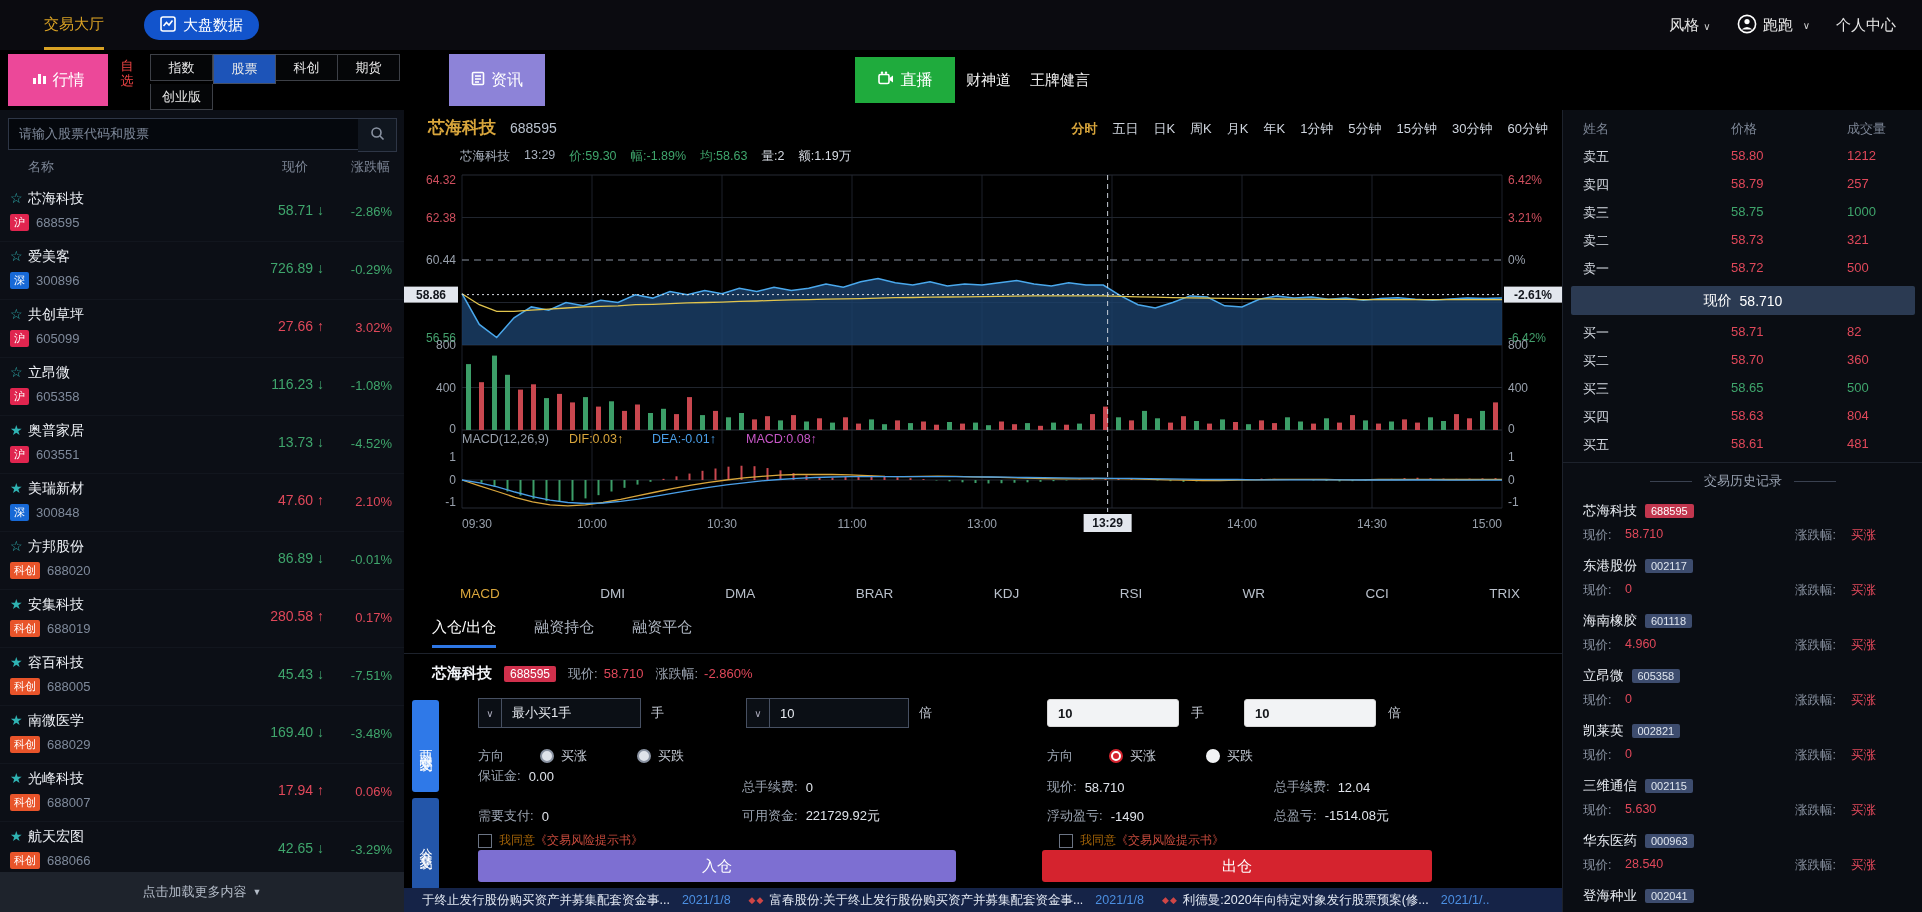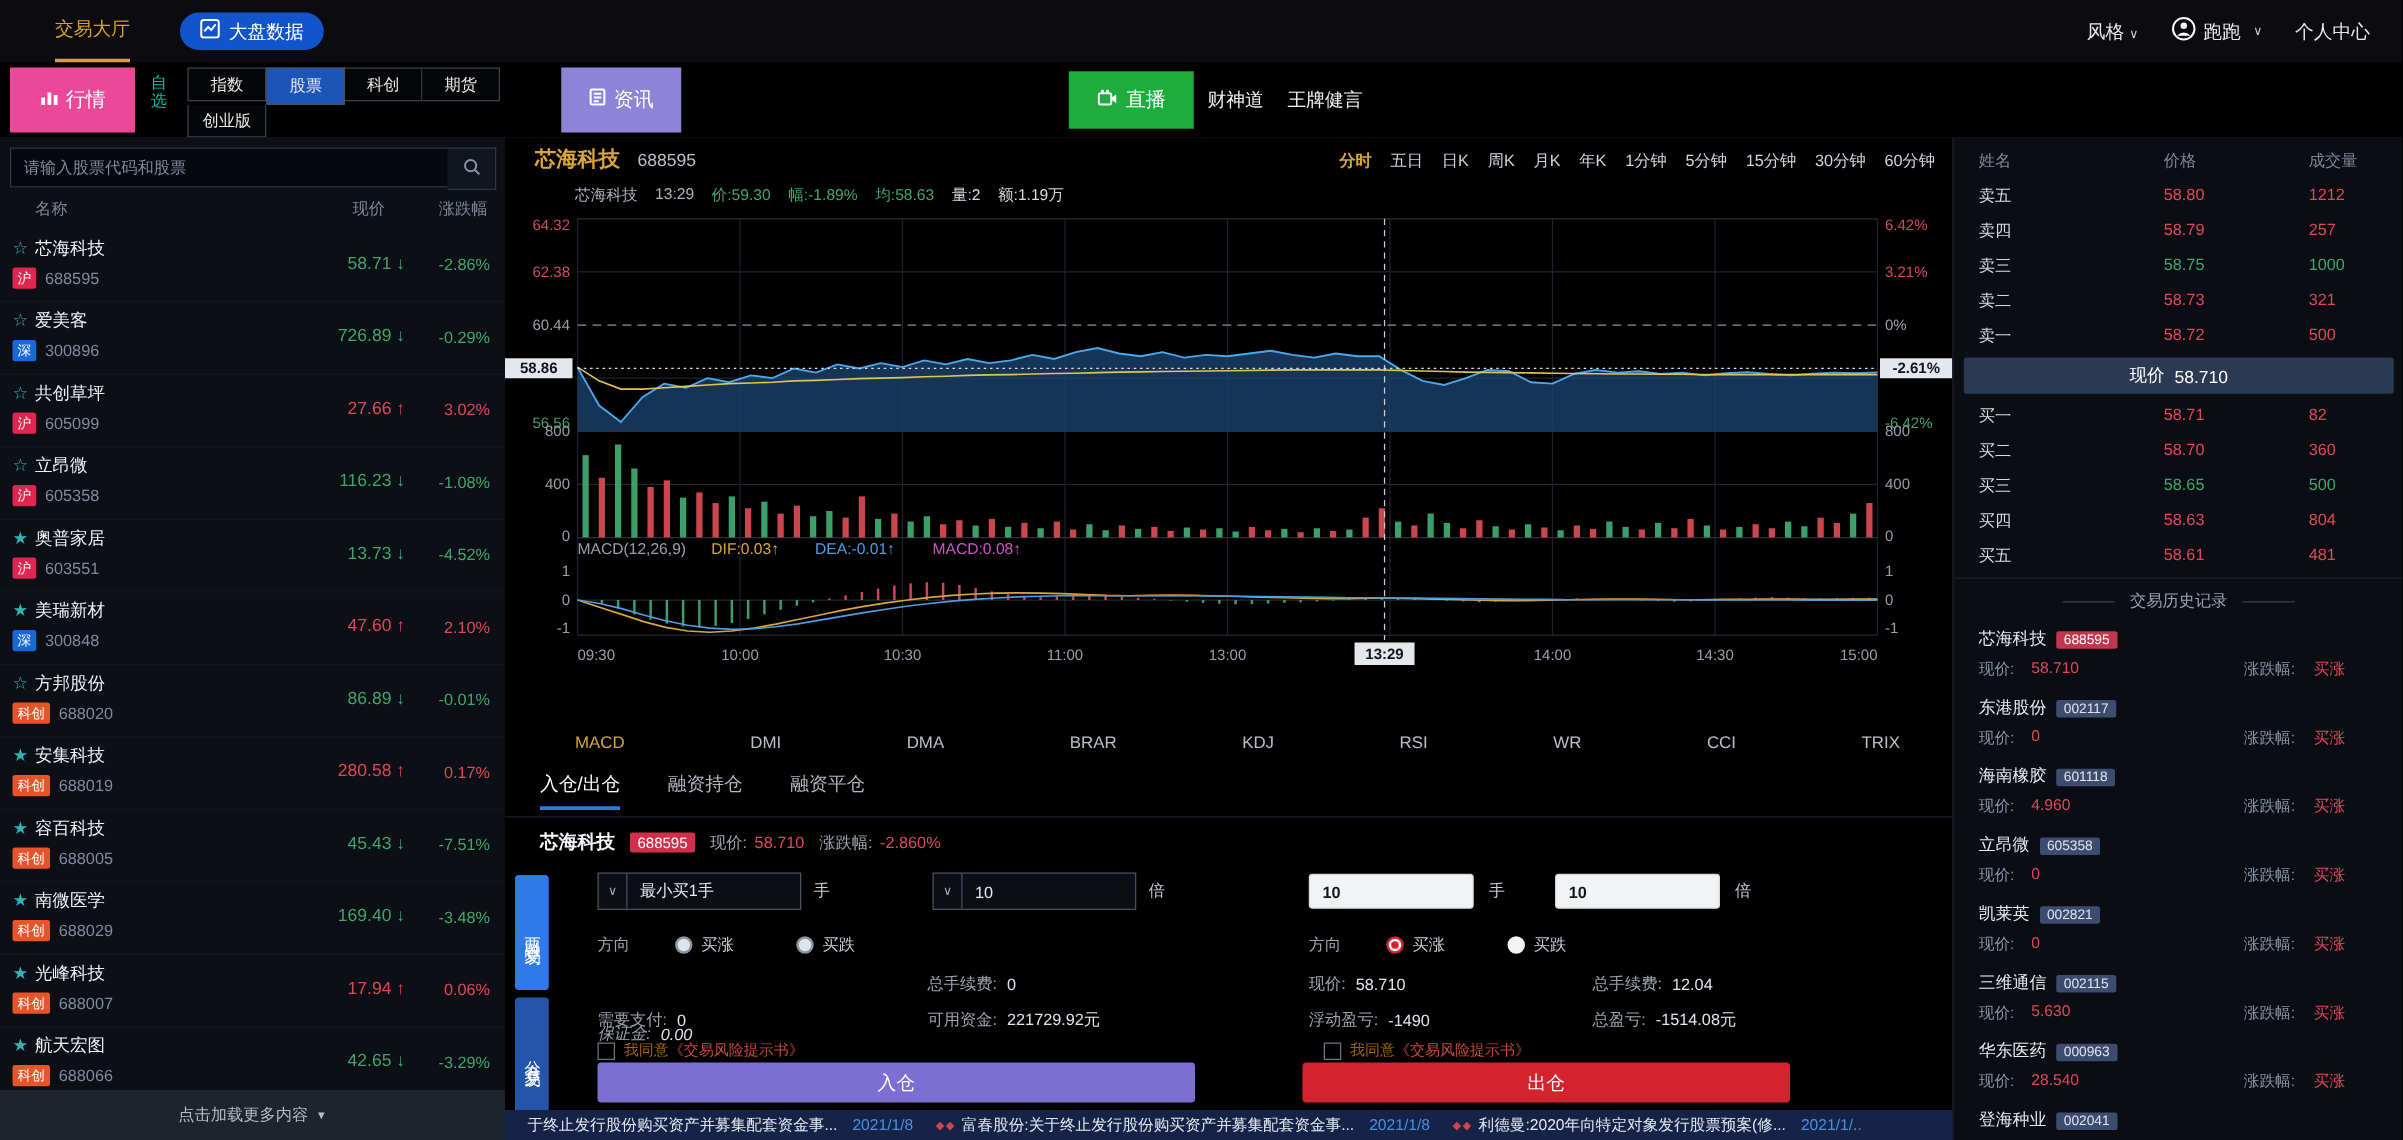--- a/index.html
+++ b/index.html
@@ -12,21 +12,21 @@
   #topnav .navitem{margin-left:44px;font-size:15px;color:#e8e8e8;height:47px;line-height:47px;cursor:pointer;}
   #topnav .navitem.active{color:#d9a224;border-bottom:3px solid #d9a224;}
   .pill{margin-left:40px;background:#1254cc;color:#fff;border-radius:17px;height:30px;display:flex;align-items:center;padding:0 16px;font-size:15px;gap:7px;}
   #topnav-right{position:absolute;right:26px;top:0;height:50px;display:flex;align-items:center;gap:26px;font-size:15px;color:#e8e8e8;}
   .caret{font-size:10px;color:#cfcfcf;margin-left:4px;}
   .avatar-wrap{display:flex;align-items:center;gap:6px;}
 
   
   #subnav{position:absolute;left:0;top:50px;width:1922px;height:60px;background:#000;border-bottom:1px solid #23262c;display:flex;align-items:center;}
   .btn-quotes{position:absolute;left:8px;top:4px;width:100px;height:52px;background:#ec4899;color:#fff;display:flex;align-items:center;justify-content:center;gap:6px;font-size:16px;}
-  .vtext{position:absolute;left:118px;top:8px;width:18px;line-height:15px;font-size:13px;color:#14b8a6;word-break:break-all;text-align:center;}
+  .vtext{position:absolute;left:118px;top:8px;width:18px;line-height:15px;font-size:13px;color:#ef4444;word-break:break-all;text-align:center;}
   .mtabs{position:absolute;left:150px;top:4px;width:252px;}
   .mtabs .row{display:flex;}
   .mtab{width:61px;height:25px;border:1px solid #3d4047;border-left:none;color:#e8e8e8;font-size:13px;display:flex;align-items:center;justify-content:center;background:#050608;}
   .mtab:first-child{border-left:1px solid #3d4047;}
   .mtab.sel{background:#1d54b8;}
   .btn-news{position:absolute;left:449px;top:4px;width:96px;height:52px;background:#8d83d8;color:#fff;display:flex;align-items:center;justify-content:center;gap:6px;font-size:16px;}
   .ntabs{position:absolute;left:556px;top:4px;display:flex;}
   .ncol{display:flex;flex-direction:column;}
   .ncell{width:67px;height:25px;border:1px solid #3d4047;border-left:none;color:#e8e8e8;font-size:12px;display:flex;align-items:center;justify-content:center;background:#050608;}
   .ncol:first-child .ncell{border-left:1px solid #3d4047;}
@@ -639,21 +639,21 @@
         </div>
       <span class="unit" style="margin-left:10px;">倍</span>
     </div>
     <div class="frow" style="left:74px;top:637px;">
       <span class="flabel">方向</span>
       <span class="radio" style="margin-left:36px;"></span>
         <span class="rlabel">买涨</span>
       <span class="radio" style="margin-left:50px;"></span>
         <span class="rlabel">买跌</span>
     </div>
-    <div class="frow" style="left:74px;top:708px;font-style:italic;">
+    <div class="frow" style="left:74px;top:657px;">
         <span class="flabel">保证金:</span>
         <span class="fval">0.00</span>
       </div>
     <div class="frow" style="left:338px;top:668px;">
         <span class="flabel">总手续费:</span>
         <span class="fval">0</span>
       </div>
     <div class="frow" style="left:74px;top:697px;">
         <span class="flabel">需要支付:</span>
         <span class="fval">0</span>

